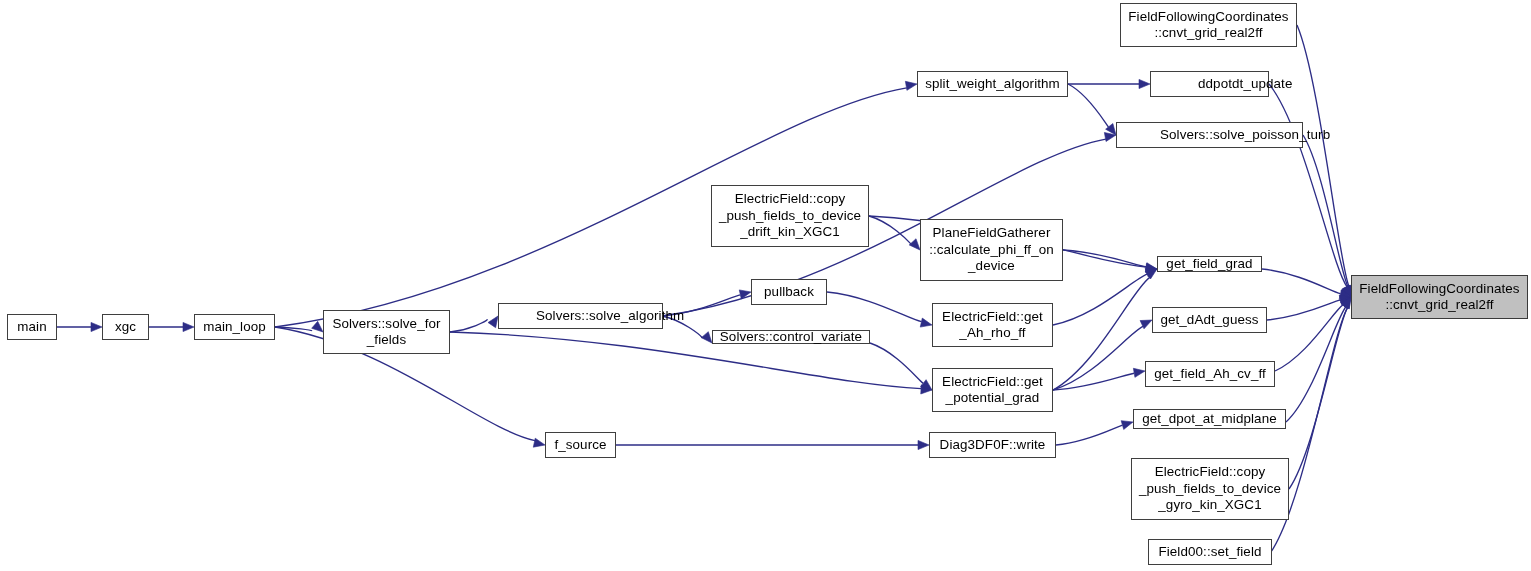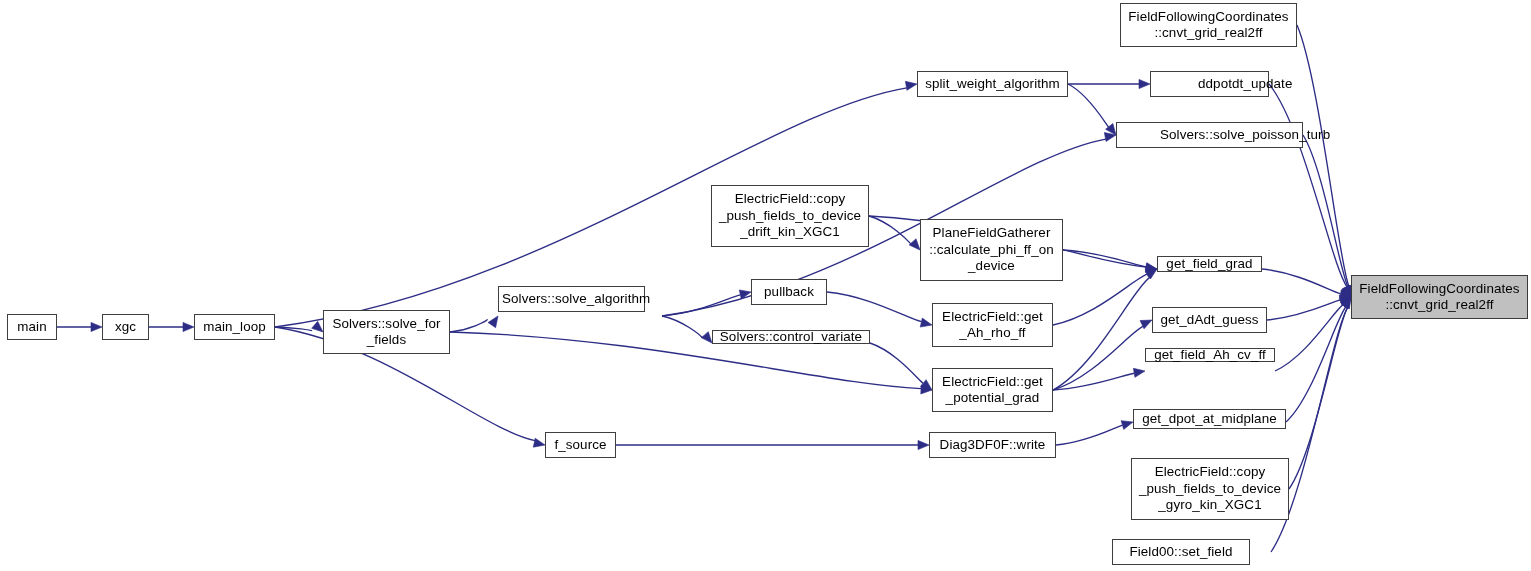--- a/index.html
+++ b/index.html
@@ -119,21 +119,21 @@
       <polygon points="1351,297 1349.080843843829,308.76761826574227 1341.2751018632157,303.89828647050626" fill="#2d2d86" stroke="#2d2d86" stroke-width="0.6"></polygon>
       <path d="M1056,445 C1088.34,441.94018140443484 1114.52,427.4482665918394 1122.4601509751465,425.1482665918394" fill="none" stroke="#2d2d86" stroke-width="1.35"></path>
       <polygon points="1133,422 1123.714194281484,429.4788911048346 1121.1544835203579,420.642156367423" fill="#2d2d86" stroke="#2d2d86" stroke-width="0.6"></polygon>
     </svg>
   <div id="nodes">
       <div class="node" style="left: 7px; top: 314px; width: 50px; height: 26px;"><span class="lbl">main</span></div>
       <div class="node" style="left: 102px; top: 314px; width: 47px; height: 26px;"><span class="lbl">xgc</span></div>
       <div class="node" style="left: 194px; top: 314px; width: 81px; height: 26px;"><span class="lbl">main_loop</span></div>
       <div class="node" style="left: 323px; top: 310px; width: 127px; height: 44px;"><span class="lbl">Solvers::solve_for
 _fields</span></div>
-      <div class="node" style="left: 498px; top: 286px; width: 147px; height: 26px;"><span class="lbl">Solvers::solve_algorithm</span></div>
+      <div class="node" style="left: 498px; top: 303px; width: 165px; height: 26px; padding-left: 34px;"><span class="lbl">Solvers::solve_algorithm</span></div>
       <div class="node" style="left: 751px; top: 279px; width: 76px; height: 26px;"><span class="lbl">pullback</span></div>
       <div class="node" style="left: 712px; top: 330px; width: 158px; height: 14px;"><span class="lbl">Solvers::control_variate</span></div>
       <div class="node" style="left: 545px; top: 432px; width: 71px; height: 26px;"><span class="lbl">f_source</span></div>
       <div class="node" style="left: 917px; top: 71px; width: 151px; height: 26px;"><span class="lbl">split_weight_algorithm</span></div>
       <div class="node" style="left: 711px; top: 185px; width: 158px; height: 62px;"><span class="lbl">ElectricField::copy
 _push_fields_to_device
 _drift_kin_XGC1</span></div>
       <div class="node" style="left: 920px; top: 219px; width: 143px; height: 62px;"><span class="lbl">PlaneFieldGatherer
 ::calculate_phi_ff_on
 _device</span></div>
@@ -141,22 +141,22 @@
 _Ah_rho_ff</span></div>
       <div class="node" style="left: 932px; top: 368px; width: 121px; height: 44px;"><span class="lbl">ElectricField::get
 _potential_grad</span></div>
       <div class="node" style="left: 929px; top: 432px; width: 127px; height: 26px;"><span class="lbl">Diag3DF0F::write</span></div>
       <div class="node" style="left: 1150px; top: 71px; width: 119px; height: 26px; padding-left: 44px;"><span class="lbl">ddpotdt_update</span></div>
       <div class="node" style="left: 1116px; top: 122px; width: 187px; height: 26px; padding-left: 40px;"><span class="lbl">Solvers::solve_poisson_turb</span></div>
       <div class="node" style="left: 1120px; top: 3px; width: 177px; height: 44px;"><span class="lbl">FieldFollowingCoordinates
 ::cnvt_grid_real2ff</span></div>
       <div class="node" style="left: 1157px; top: 256px; width: 105px; height: 16px;"><span class="lbl">get_field_grad</span></div>
       <div class="node" style="left: 1152px; top: 307px; width: 115px; height: 26px;"><span class="lbl">get_dAdt_guess</span></div>
-      <div class="node" style="left: 1145px; top: 348px; width: 130px; height: 14px;"><span class="lbl">get_field_Ah_cv_ff</span></div>
+      <div class="node" style="left: 1145px; top: 361px; width: 130px; height: 26px;"><span class="lbl">get_field_Ah_cv_ff</span></div>
       <div class="node" style="left: 1133px; top: 409px; width: 153px; height: 20px;"><span class="lbl">get_dpot_at_midplane</span></div>
       <div class="node" style="left: 1131px; top: 458px; width: 158px; height: 62px;"><span class="lbl">ElectricField::copy
 _push_fields_to_device
 _gyro_kin_XGC1</span></div>
-      <div class="node" style="left: 1112px; top: 539px; width: 138px; height: 26px;"><span class="lbl">Field00::set_field</span></div>
+      <div class="node" style="left: 1148px; top: 539px; width: 124px; height: 26px;"><span class="lbl">Field00::set_field</span></div>
       <div class="node highlight" style="left: 1351px; top: 275px; width: 177px; height: 44px;"><span class="lbl">FieldFollowingCoordinates
 ::cnvt_grid_real2ff</span></div>
     </div>
 </div>
 
 </body></html>

